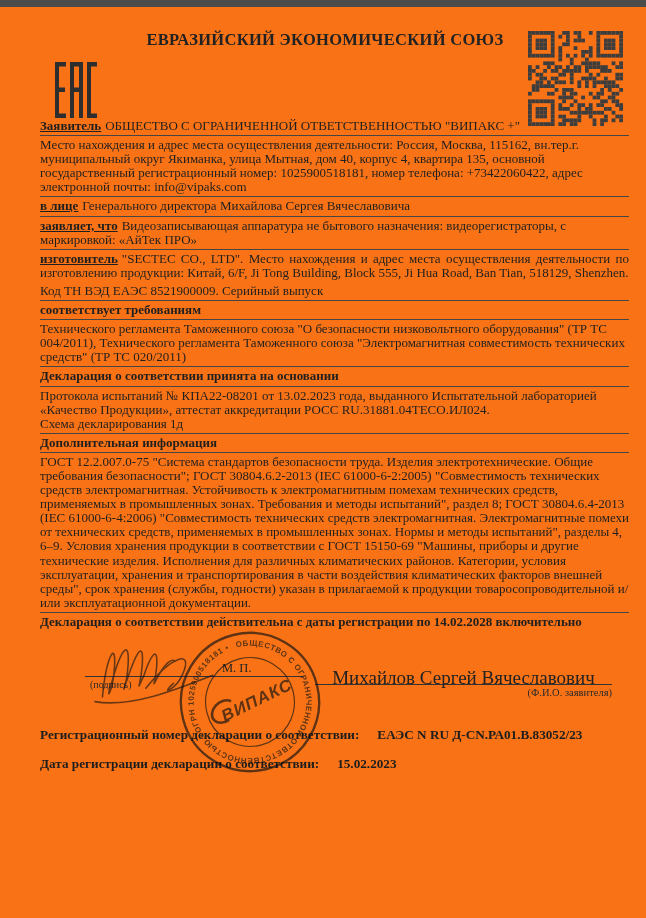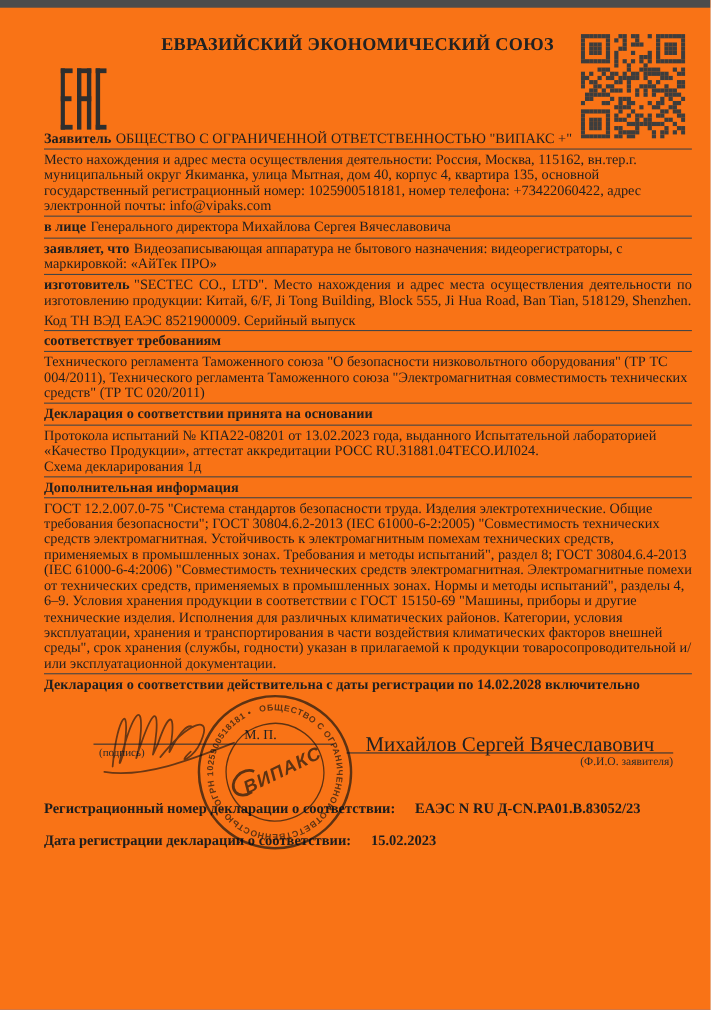--- a/index.html
+++ b/index.html
@@ -10,21 +10,21 @@
     border-right:1px solid #cfcfcf;border-bottom:4px solid #3b82f6;
   }
   .topbar{position:absolute;top:0;left:0;right:0;height:7px;background:#4c4c4c;}
   .doc-title{position:absolute;top:30px;left:88px;width:474px;text-align:center;
     font-weight:bold;font-size:16.5px;line-height:19.5px;letter-spacing:.3px;color:#222;}
   .eac{position:absolute;left:55px;top:62px;}
   .qr{position:absolute;left:528px;top:31px;}
   .body-text{position:absolute;left:40px;top:117px;width:589px;font-size:13px;line-height:14.1px;}
   .sec{padding:2px 0 2px 0;margin:0;}
   .rule{border-bottom:1px solid #454545;}
-  .sec b{font-weight:bold;margin-right:4px;}
+  .sec b{font-weight:bold;margin-right:4px;text-decoration:underline;}
   .just{text-align:justify;}
   .bold{font-weight:bold;}
   
   .sigline{position:absolute;border-top:1px solid #333;}
   .sig-left{left:85px;top:676px;width:218px;}
   .sig-right{left:315px;top:684px;width:297px;}
   .sig-caption{position:absolute;left:90px;top:679px;font-size:10px;color:#2a2a2a;}
   .mp{position:absolute;left:222px;top:661px;font-size:12.5px;color:#222;}
   .fio-name{position:absolute;left:315px;top:667px;width:297px;text-align:center;font-size:19px;color:#222;}
   .fio-caption{position:absolute;left:315px;top:687px;width:297px;text-align:right;font-size:10.5px;color:#2a2a2a;}

